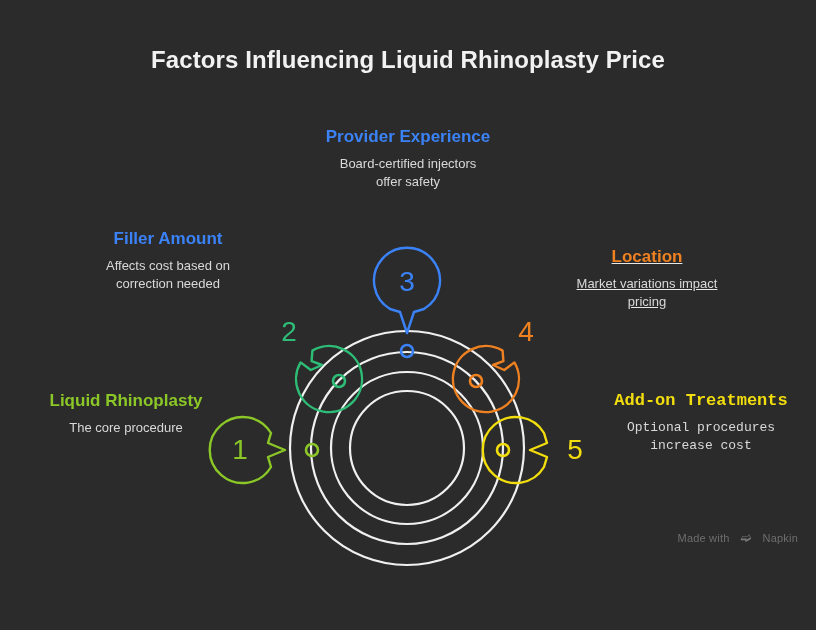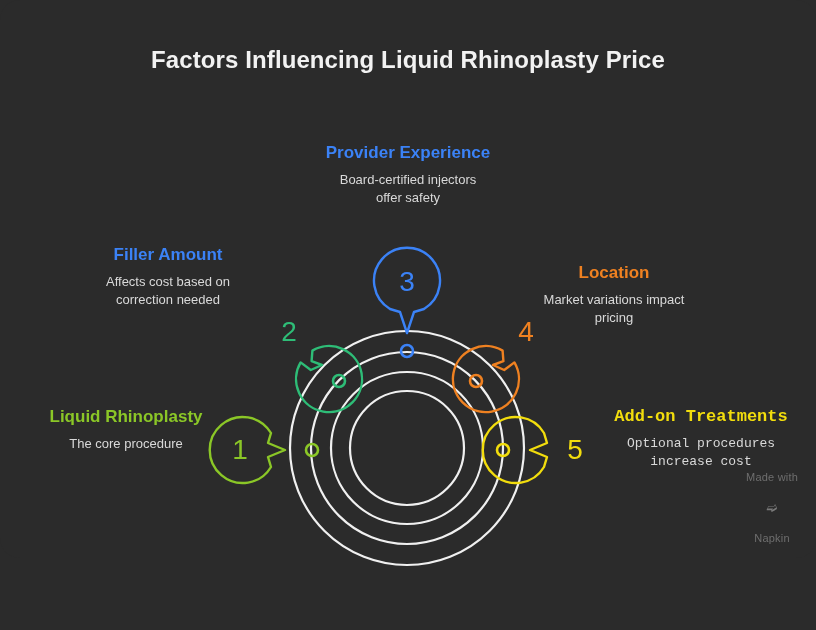--- a/index.html
+++ b/index.html
@@ -41,46 +41,45 @@
     overflow: visible;
   }
   .label-block {
     position: absolute;
     text-align: center;
   }
   .label-title {
     font-size: 17px;
     font-weight: bold;
     line-height: 1.32;
-    margin: 16px 0 7px 0;
+    margin: 0 0 7px 0;
   }
   .label-desc {
     font-size: 13px;
     color: #d9d9d9;
     line-height: 1.32;
     margin: 4px;
   }
   
   #lbl-provider   { left: 323px; top: 126px; width: 170px; }
   #lbl-filler     { left: 78px;  top: 228px; width: 180px; }
-  #lbl-location   { left: 529px; top: 246px; width: 170px; }
+  #lbl-location   { left: 562px; top: 246px; width: 170px; text-decoration: underline; }
   #lbl-core       { left: 33px;  top: 390px; width: 186px; text-align: center; }
   #lbl-addon      { left: 608px; top: 390px; width: 186px; font-family: Liberation Mono, monospace; }
 
   #watermark {
     position: absolute;
     right: 18px;
     bottom: 14px;
     display: flex;
     align-items: center;
-    gap: 18px;
+    gap: 11px;
     font-size: 11px;
     color: #6e6e6e;
     letter-spacing: 0.2px;
-    flex-direction: column;
   }
   #watermark .wm-glyph {
     display: inline-block;
     font-size: 13px;
     line-height: 1;
     color: #7a7a7a;
   }
 </style>
 </head>
 <body>

